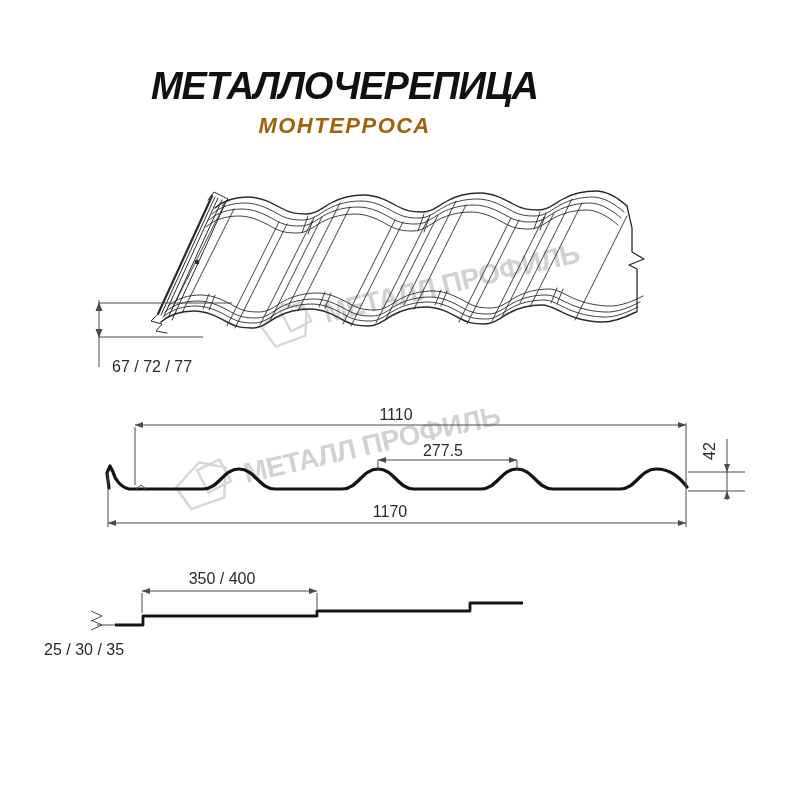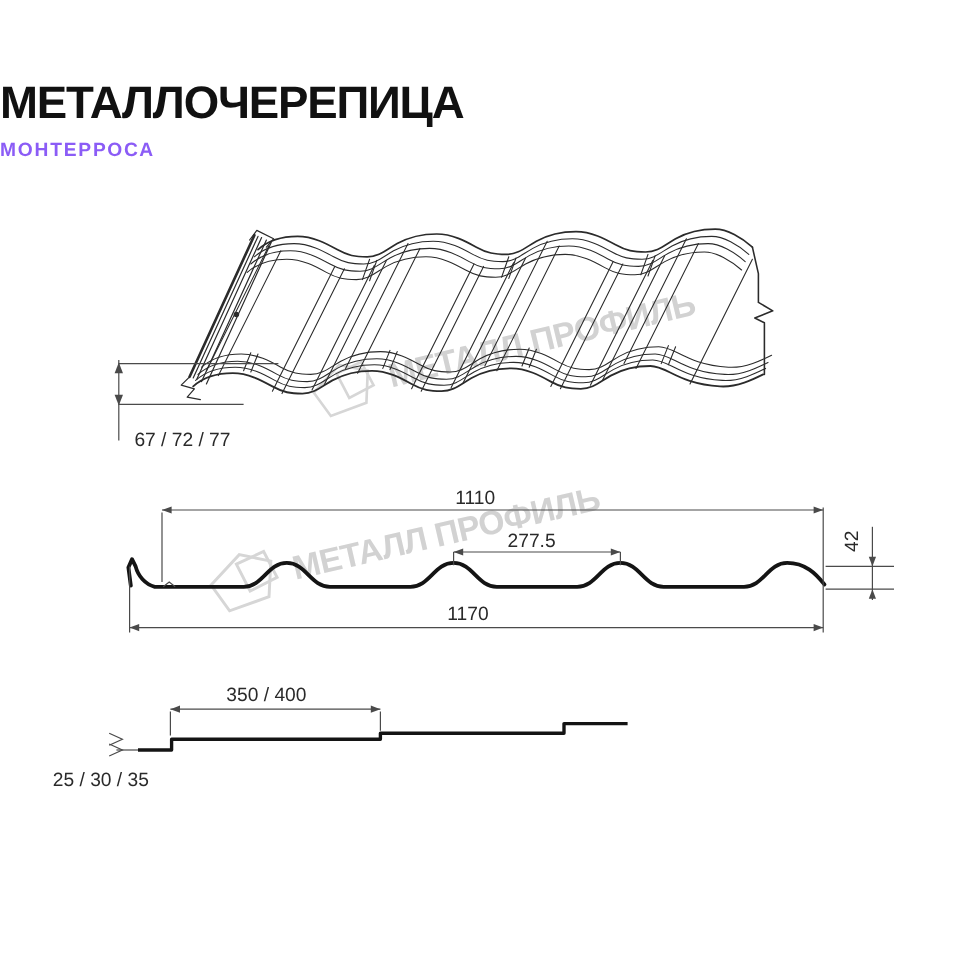--- a/index.html
+++ b/index.html
@@ -1,21 +1,21 @@
 <!DOCTYPE html>
 <html><head>
 <meta charset="utf-8">
 <style>
   html,body{margin:0;padding:0;background:#fff;}
   .canvas{position:relative;width:800px;height:800px;background:#ffffff;overflow:hidden;
           font-family:"Liberation Sans", sans-serif;}
   
-  .hdr{position:absolute;left:0;top:66px;width:689px;z-index:3;}
+  .hdr{position:absolute;left:0;top:66px;width:689px;text-align:center;z-index:3;font-style:italic;}
   .hdr h1{margin:0;font-size:38px;line-height:40px;font-weight:800;letter-spacing:-1px;color:#111;}
-  .hdr .sub{margin-top:9px;font-size:16px;line-height:22px;font-weight:700;letter-spacing:1.5px;color:#8b5cf6;}
+  .hdr .sub{margin-top:9px;font-size:22px;line-height:22px;font-weight:700;letter-spacing:1.5px;color:#a16207;}
   
   .wm{position:absolute;display:flex;align-items:center;gap:10px;z-index:1;
       color:#d2d2d2;font-weight:700;font-size:28px;letter-spacing:-0.5px;white-space:nowrap;}
   .wm1{left:258px;top:306px;transform:rotate(-13.5deg);transform-origin:left center;}
   .wm2{left:172px;top:464px;transform:rotate(-13deg);transform-origin:left center;}
   .wm svg{flex:0 0 auto;}
   
   svg.art{position:absolute;left:0;top:0;z-index:2;}
   .thin{stroke:#4a4a4a;stroke-width:1;fill:none;}
   .lab{font-family:"Liberation Sans",sans-serif;font-size:16px;fill:#2a2a2a;}

